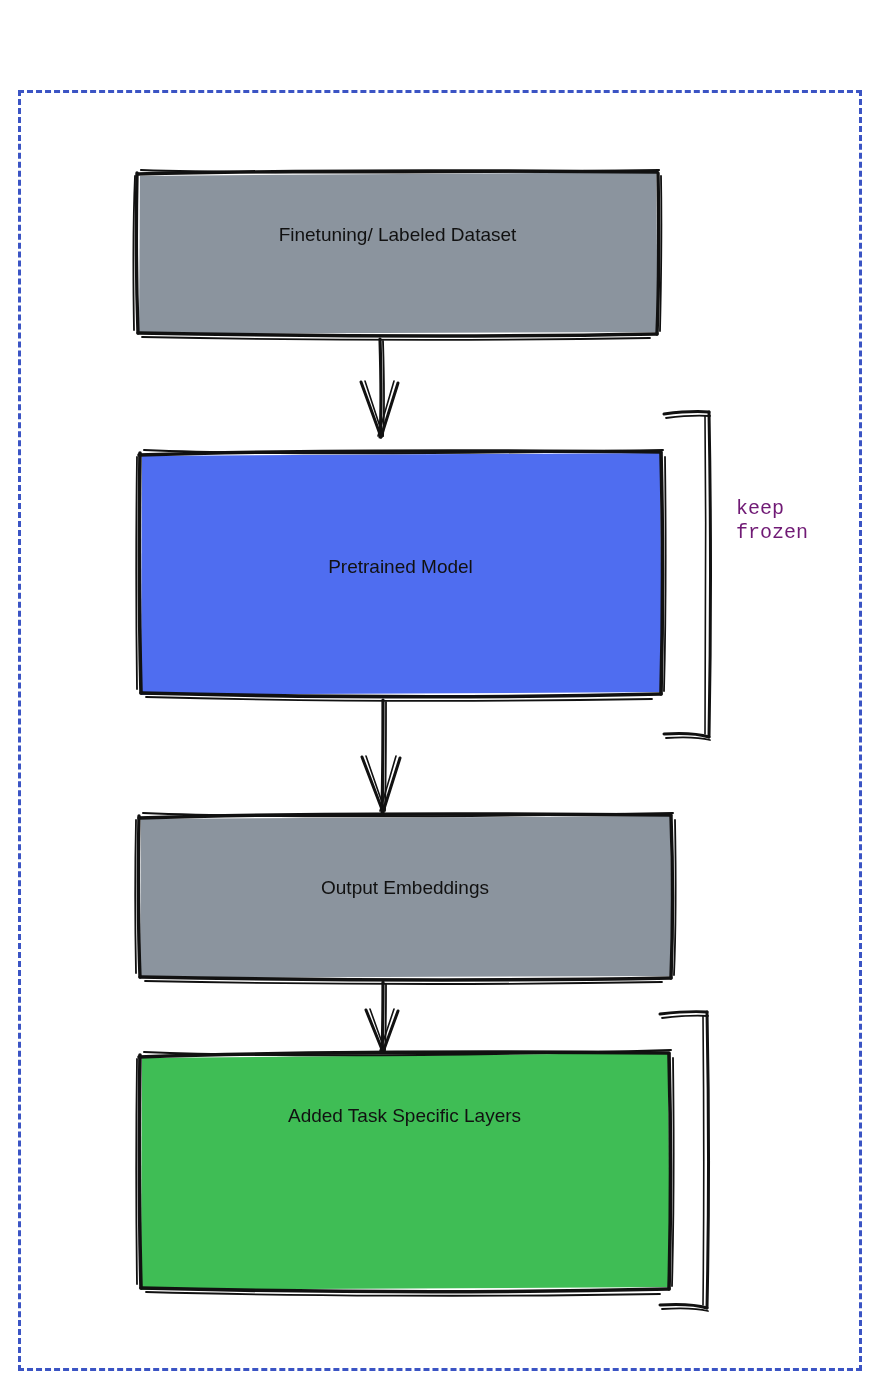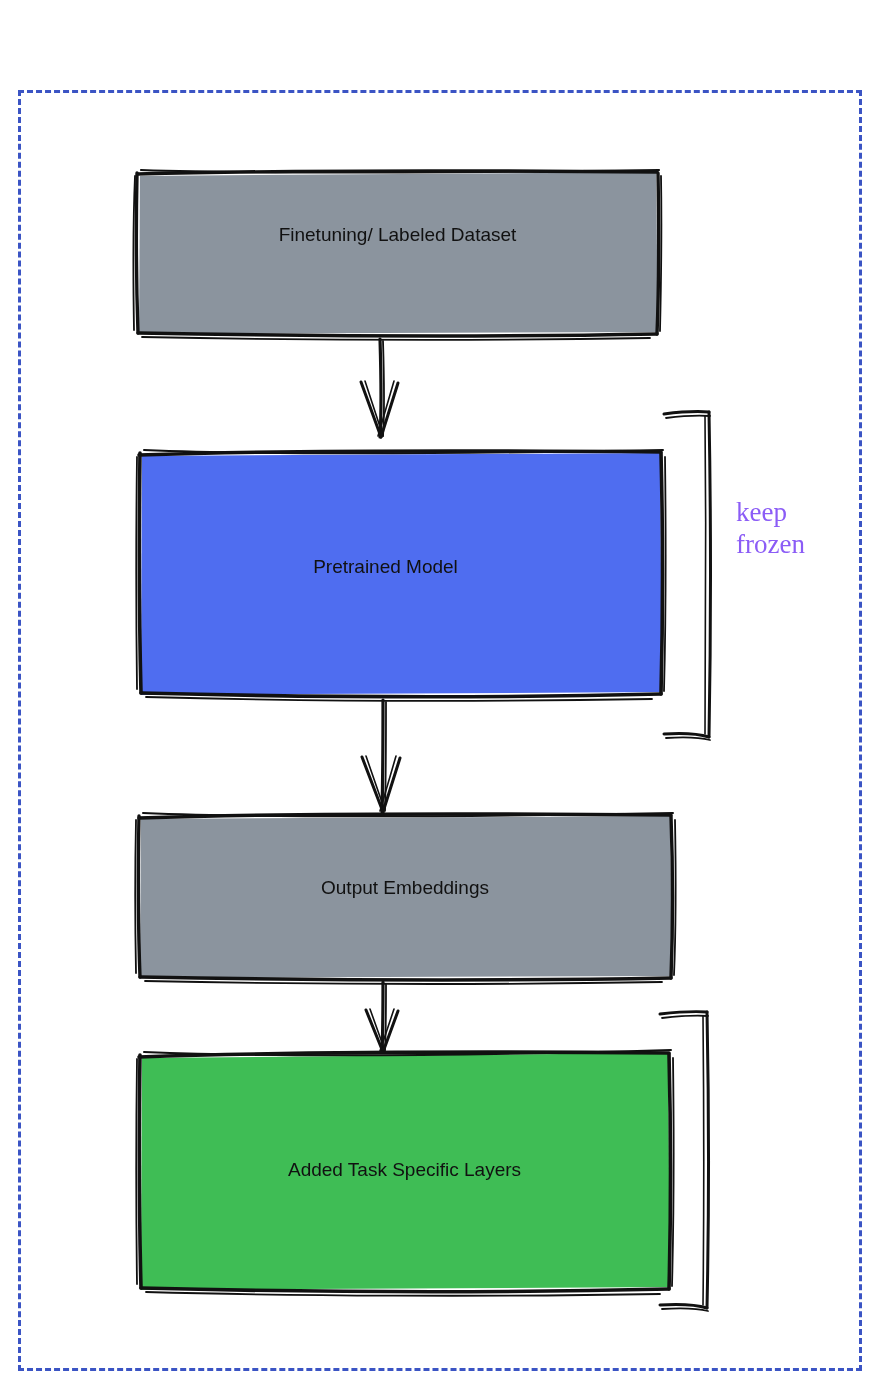--- a/index.html
+++ b/index.html
@@ -57,24 +57,24 @@
   }
   .sketch-svg {
     position: absolute;
     left: 0;
     top: 0;
     overflow: visible;
     pointer-events: none;
   }
   .side-label {
     position: absolute;
-    font-size: 27px;
-    color: #8b5cf6;
+    font-size: 20px;
+    color: #701a75;
     line-height: 1.18;
-    font-family: Liberation Serif, serif;
+    font-family: Liberation Mono, monospace;
     white-space: pre-line;
   }
 </style>
 </head>
 <body>
 
 <div id="canvas">
 
 
   <div class="frame"></div>
@@ -172,29 +172,29 @@
       <path d="M703 1016 C704 1112, 704 1212, 703 1305" stroke="#111111" stroke-width="1.6" stroke-linecap="round"></path>
       <path d="M660 1305 C678 1304, 694 1304, 707 1308" stroke="#111111" stroke-width="3" stroke-linecap="round"></path>
       <path d="M662 1309 C680 1308, 696 1308, 708 1311" stroke="#111111" stroke-width="1.8" stroke-linecap="round"></path>
     </g>
   </svg>
 
   <div class="node" style="left:137px; top:171px; width:521px; height:163px;">
     <div class="label" style="top:54px;">Finetuning/ Labeled Dataset</div>
   </div>
 
-  <div class="node" style="left:124px; top:451px; width:523px; height:244px;">
+  <div class="node" style="left:139px; top:451px; width:523px; height:244px;">
     <div class="label" style="top:106px;">Pretrained Model</div>
   </div>
 
   <div class="node" style="left:138px; top:814px; width:534px; height:164px;">
     <div class="label" style="top:64px;">Output Embeddings</div>
   </div>
 
-  <div class="node" style="left:139px; top:1053px; width:531px; height:237px;padding-left:40px;">
+  <div class="node" style="left:139px; top:999px; width:531px; height:237px;padding-left:40px;">
     <div class="label" style="top:107px;">Added Task Specific Layers</div>
   </div>
 
   <div class="side-label" style="left:736px; top:497px;">keep
 frozen</div>
 
 
 </div>
 
 </body></html>

